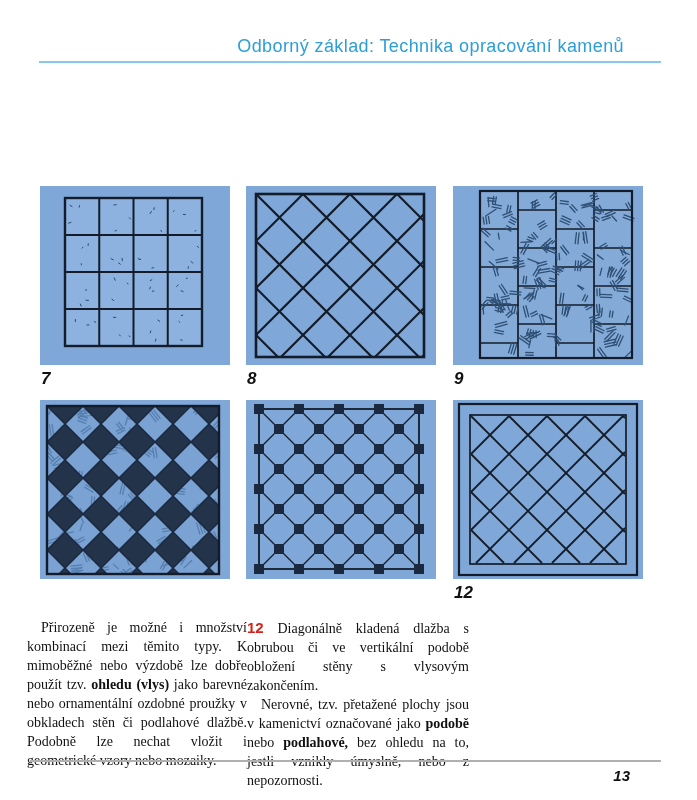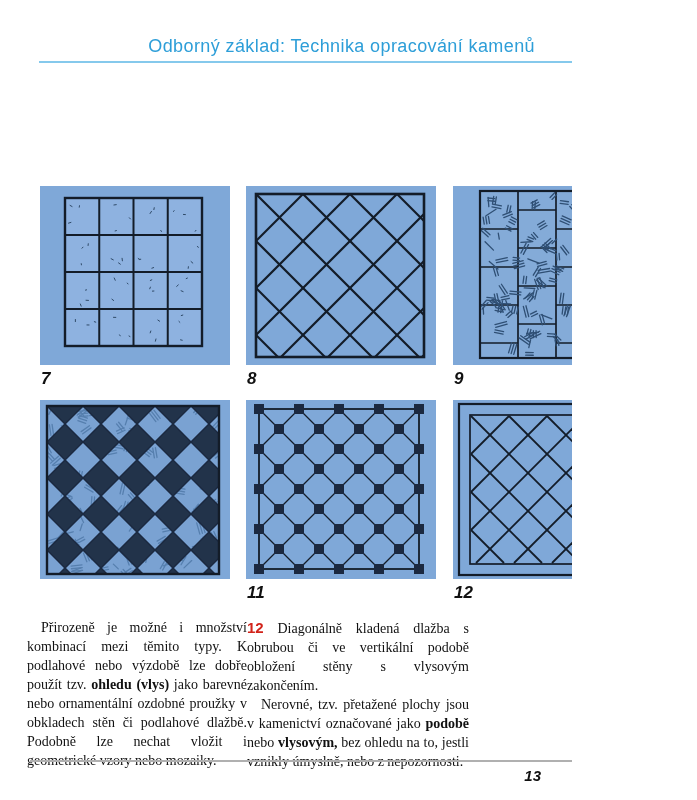--- a/index.html
+++ b/index.html
@@ -1,17 +1,17 @@
 <!DOCTYPE html>
 <html style="--accent: #2d9ed8; --rule: #85c9ec; --red: #d2231a;"><head>
 <meta charset="utf-8">
 <style>
   html,body{margin:0;padding:0;background:#fff;}
-  .page{position:relative;width:572px;height:800px;background:#ffffff;overflow:hidden;
-        font-family:"Liberation Serif",serif;color:#111;}
+  .page{position:relative;width:633px;height:800px;background:#ffffff;overflow:hidden;
+        font-family:"Liberation Serif",serif;color:#111;padding-left:28px;}
   .page-title{position:absolute;top:36px;right:37px;margin:0;
         font-family:"Liberation Sans",sans-serif;font-weight:normal;
         font-size:18px;letter-spacing:0.4px;color:var(--accent,#2d9ed8);}
   .header-rule{position:absolute;left:39px;top:61px;width:647px;height:2px;
         background:var(--rule,#85c9ec);}
   .fig{position:absolute;width:190px;margin:0;}
   .panel{width:190px;height:179px;}
   .panel svg{display:block;}
   .fignum{margin:4px 0 0 1px;font-family:"Liberation Sans",sans-serif;
         font-style:italic;font-weight:bold;font-size:17px;color:#111;}
@@ -788,21 +788,20 @@
           <rect x="148" y="64" width="10" height="10" fill="#1b2940"></rect>
           <rect x="148" y="104" width="10" height="10" fill="#1b2940"></rect>
           <rect x="148" y="144" width="10" height="10" fill="#1b2940"></rect>
           <rect x="168" y="4" width="10" height="10" fill="#1b2940"></rect>
           <rect x="168" y="44" width="10" height="10" fill="#1b2940"></rect>
           <rect x="168" y="84" width="10" height="10" fill="#1b2940"></rect>
           <rect x="168" y="124" width="10" height="10" fill="#1b2940"></rect>
           <rect x="168" y="164" width="10" height="10" fill="#1b2940"></rect>
         </svg>
       </div>
-    <figcaption class="fignum">11</figcaption>
   </figure>
   <figure class="fig" style="left:453px;top:400px">
     <div class="panel">
         <svg width="190" height="179" viewBox="0 0 190 179">
           <rect x="0" y="0" width="190" height="179" fill="#7fa8d8"></rect>
           <defs></defs>
           <line x1="170" y1="16" x2="172" y2="18" stroke="#131c28" stroke-width="1.8"></line>
           <line x1="132" y1="16" x2="172" y2="56" stroke="#131c28" stroke-width="1.8"></line>
           <line x1="94" y1="16" x2="172" y2="94" stroke="#131c28" stroke-width="1.8"></line>
           <line x1="56" y1="16" x2="172" y2="132" stroke="#131c28" stroke-width="1.8"></line>
@@ -818,23 +817,23 @@
           <line x1="99" y1="163" x2="172" y2="90" stroke="#131c28" stroke-width="1.8"></line>
           <line x1="137" y1="163" x2="172" y2="128" stroke="#131c28" stroke-width="1.8"></line>
           <rect x="6" y="4" width="178" height="171" fill="none" stroke="#131c28" stroke-width="2.2"></rect>
           <rect x="17" y="15" width="156" height="149" fill="none" stroke="#131c28" stroke-width="1.7"></rect>
         </svg>
       </div>
     <figcaption class="fignum">12</figcaption>
   </figure>
 
   <div class="bodycol col-left">
-    <p class="indent"><span>Přirozeně je možné i množství kombinací mezi těmito typy. K podlahové nebo výzdobě lze dobře použít tzv. </span><span class="seg-b">ohledu (vlys)</span><span> jako barevné nebo ornamentální ozdobné proužky v obkladech stěn či podlahové dlažbě. Podobně lze nechat vložit i geometrické vzory nebo mozaiky.</span></p>
+    <p class="indent"><span>Přirozeně je možné i množství kombinací mezi těmito typy. K mimoběžné nebo výzdobě lze dobře použít tzv. </span><span class="seg-b">ohledu (vlys)</span><span> jako barevné nebo ornamentální ozdobné proužky v obkladech stěn či podlahové dlažbě. Podobně lze nechat vložit i geometrické vzory nebo mozaiky.</span></p>
   </div>
   <div class="bodycol col-right">
     <p><span class="seg-rb">12</span><span> Diagonálně kladená dlažba s obrubou či ve vertikální podobě obložení stěny s vlysovým zakončením.</span></p>
-    <p class="indent"><span>Nerovné, tzv. přetažené plochy jsou v kamenictví označované jako </span><span class="seg-b">podobě</span><span> nebo </span><span class="seg-b">vlysovým,</span><span> bez ohledu na to, jestli vznikly úmyslně, nebo z nepozornosti.</span></p>
+    <p class="indent"><span>Nerovné, tzv. přetažené plochy jsou v kamenictví označované jako </span><span class="seg-b">podobě</span><span> nebo </span><span class="seg-b">podlahové,</span><span> bez ohledu na to, jestli vznikly úmyslně, nebo z nepozornosti.</span></p>
   </div>
 
   <div class="footer-rule"></div>
   <div class="pagenum">13</div>
 
 </div>
 
 </body></html>

